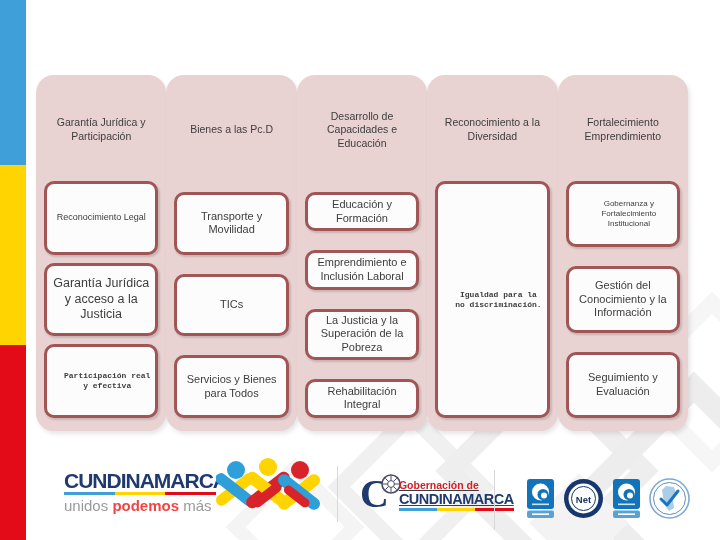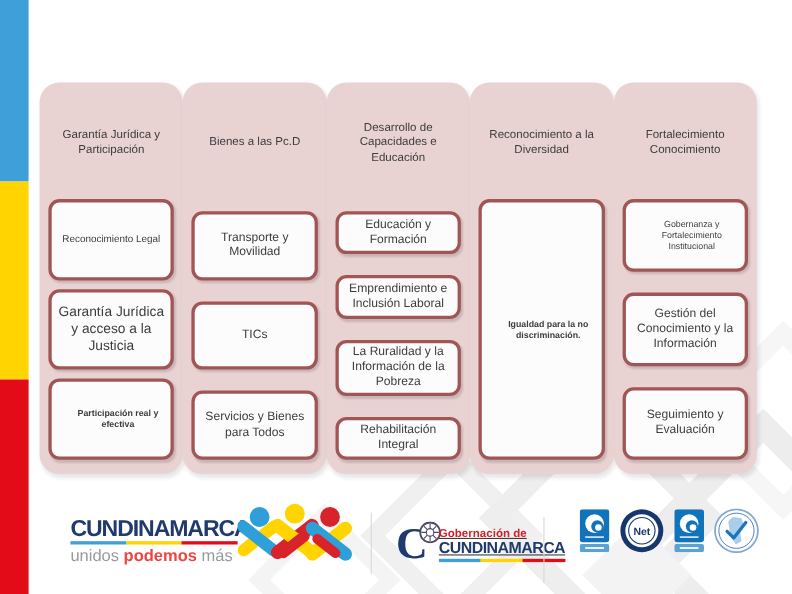--- a/index.html
+++ b/index.html
@@ -48,21 +48,21 @@
   .box{
     flex:1;background:#fdfcfc;border:3px solid #a15555;border-radius:10px;
     display:flex;align-items:center;justify-content:center;
     text-align:center;padding:2px 4px;line-height:1.25;
     box-shadow:1.5px 2px 2px rgba(0,0,0,.14);
   }
   .t-xs{font-size:8px;padding-left:16px;}
   .t-sm{font-size:9px;}
   .t-md{font-size:11px;margin-top:11px;}
   .t-lg{font-size:12.5px;}
-  .b{font-weight:bold;}
+  .b{font-weight:bold;font-family:Liberation Mono, monospace;}
 
   
   .footer{position:absolute;left:0;top:430px;width:720px;height:110px;z-index:2;}
   .brand{position:absolute;left:64px;top:40px;width:152px;}
   .brand .wordmark{
     font-size:21px;font-weight:bold;color:#1f3a6e;letter-spacing:-1px;
     line-height:1;white-space:nowrap;
   }
   .tricolor{display:flex;height:3px;width:100%;margin-top:1px;}
   .tricolor span{flex:1;}
@@ -78,21 +78,21 @@
   .vdiv.d1{left:337px;top:36px;height:56px;}
   .vdiv.d2{left:494px;top:40px;height:60px;}
 
   .gov-logo{position:absolute;left:360px;top:46px;display:flex;align-items:center;}
   .gov-c{font-size:40px;font-weight:bold;color:#1f3a6e;line-height:.85;font-family:"Liberation Serif", serif;}
   .gov-seal{margin-left:-8px;margin-top:-20px;}
   .gov-text{margin-left:-2px;margin-top:4px;text-decoration:underline;}
   .gov-text .l1{font-size:10.5px;font-weight:bold;color:#d22027;line-height:1;}
   .gov-text .l2{font-size:14.5px;font-weight:bold;color:#1f3a6e;letter-spacing:-.5px;line-height:1.15;}
 
-  .badges{position:absolute;left:527px;top:32px;display:flex;align-items:center;gap:9px;}
+  .badges{position:absolute;left:527px;top:48px;display:flex;align-items:center;gap:9px;}
 </style>
 </head>
 <body>
 
 <div class="stripe blue"></div>
 <div class="stripe yellow"></div>
 <div class="stripe red"></div>
 
 <div class="chev o1"></div>
 <div class="chev o2"></div>
@@ -119,34 +119,34 @@
       <div class="box t-md">TICs</div>
       <div class="box t-md">Servicios y Bienes para Todos</div>
     </div>
   </div>
 
   <div class="col">
     <div class="col-header">Desarrollo de Capacidades e Educación</div>
     <div class="boxes">
       <div class="box t-md">Educación y Formación</div>
       <div class="box t-md">Emprendimiento e Inclusión Laboral</div>
-      <div class="box t-md">La Ruralidad y la Información de la Pobreza</div>
+      <div class="box t-md">La Justicia y la Superación de la Pobreza</div>
       <div class="box t-md">Rehabilitación Integral</div>
     </div>
   </div>
 
   <div class="col">
     <div class="col-header">Reconocimiento a la Diversidad</div>
     <div class="boxes">
       <div class="box t-xs b">Igualdad para la no discriminación.</div>
     </div>
   </div>
 
   <div class="col">
-    <div class="col-header">Fortalecimiento Conocimiento</div>
+    <div class="col-header">Fortalecimiento Emprendimiento</div>
     <div class="boxes">
       <div class="box t-xs">Gobernanza y Fortalecimiento Institucional</div>
       <div class="box t-md">Gestión del Conocimiento y la Información</div>
       <div class="box t-md">Seguimiento y Evaluación</div>
     </div>
   </div>
 
 </div>
 
 <div class="footer">

